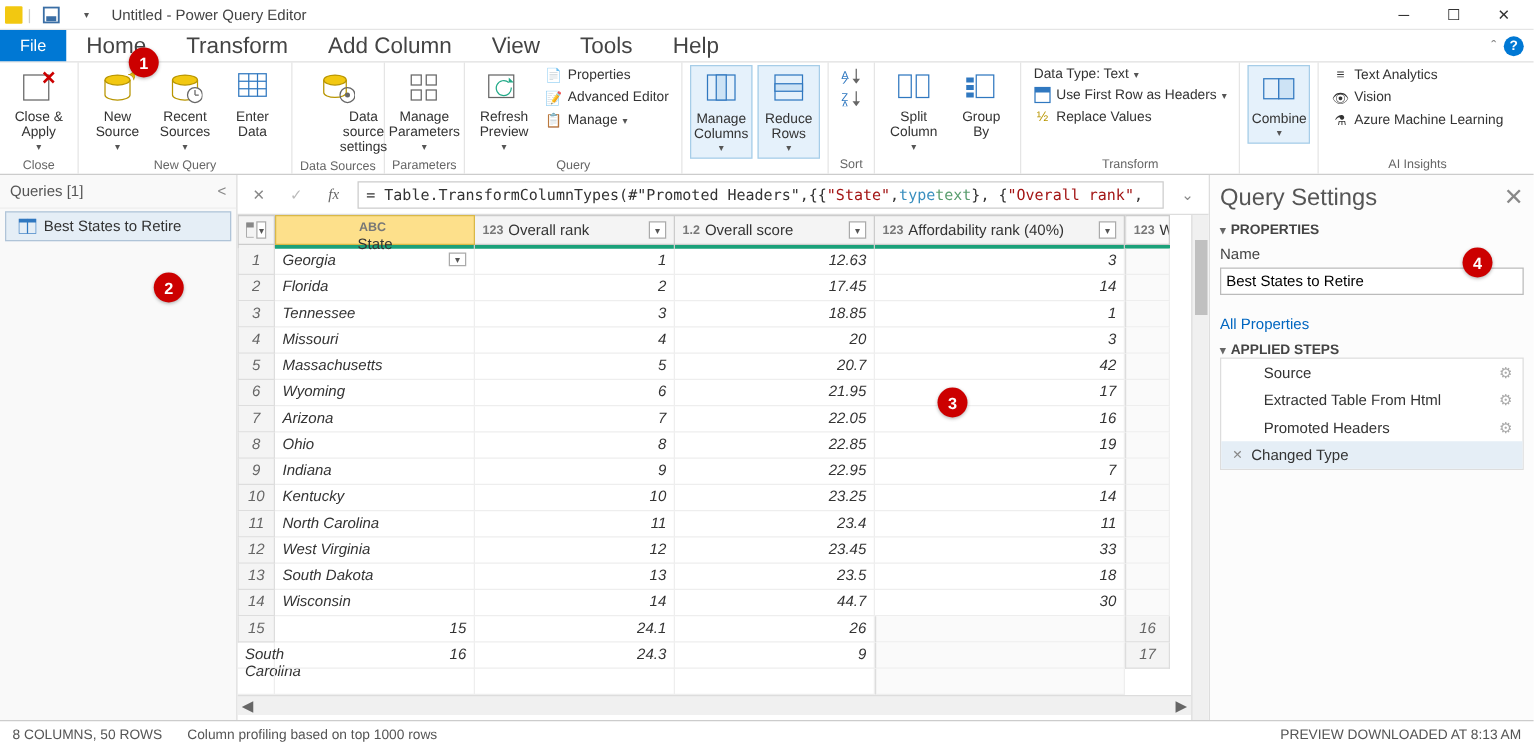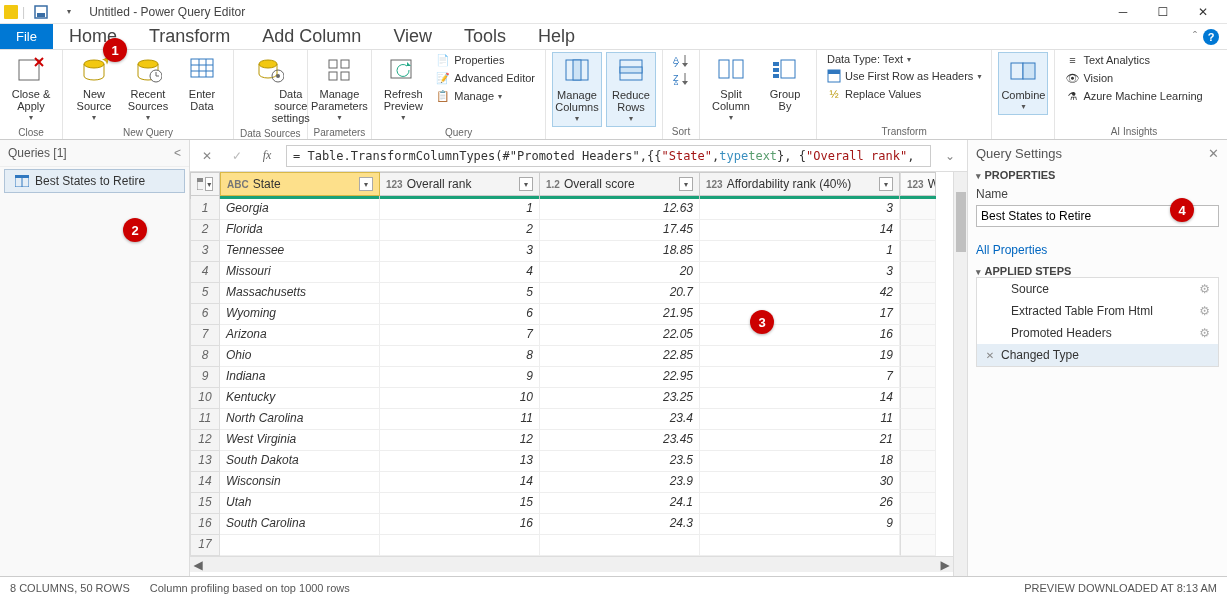--- a/index.html
+++ b/index.html
@@ -48,33 +48,33 @@
 .formula-input { flex: 1; border: 1px solid #ccc; height: 22px; padding: 0 6px; font-family: Consolas, monospace; font-size: 12px; white-space: nowrap; overflow: hidden; display: flex; align-items: center; }
 .formula-input .kw-text { color: #5a9e6f; }
 .formula-input .kw-str { color: #a31515; }
 
 .grid-wrap { flex: 1; overflow: hidden; position: relative; }
 .grid { display: grid; grid-template-columns: 30px 160px 160px 160px 200px 36px; font-size: 12px; }
 .hdr-cell { background: #f4f4f4; border: 1px solid #ccc; border-left: none; padding: 4px 6px; display: flex; align-items: center; position: relative; height: 24px; }
 .hdr-cell.first-hdr { border-left: 1px solid #ccc; }
 .hdr-cell .type-icon { color: #777; font-size: 10px; margin-right: 4px; font-weight: bold; }
 .hdr-cell .dropdown { margin-left: auto; width: 14px; height: 14px; border: 1px solid #aaa; display: flex; align-items: center; justify-content: center; font-size: 8px; color: #555; background: #fff; }
-.hdr-cell.selected { background: #fde08b; border: 1px solid #d9b847; }
+.hdr-cell.selected { background: #fde08b; border: 1px solid #d9b847; flex-direction: column; }
 .row-num { background: #f4f4f4; border: 1px solid #ddd; border-top: none; text-align: center; padding: 2px 0; color: #666; font-style: italic; }
 .data-cell { border: 1px solid #eee; border-top: none; border-left: none; padding: 2px 6px; height: 21px; font-style: italic; }
 .data-cell.num { text-align: right; }
 .scroll-v { width: 14px; background: #f0f0f0; border-left: 1px solid #ddd; position: relative; }
 .scroll-thumb { position: absolute; top: 20px; left: 2px; width: 10px; height: 60px; background: #c0c0c0; }
 .scroll-h { height: 16px; background: #f0f0f0; border-top: 1px solid #ddd; display: flex; align-items: center; }
 .scroll-h .arrow { width: 16px; text-align: center; color: #666; }
 .scroll-h .track { flex: 1; height: 10px; position: relative; }
 .last-col { background: #fafafa; border-left: 1px solid #ddd; }
 
 .settings-pane { width: 260px; border-left: 1px solid #ddd; background: #fcfcfc; padding: 6px 8px; display: flex; flex-direction: column; gap: 8px; }
-.settings-pane .pane-title { display: flex; align-items: flex-end; color: #555; font-size: 13px; }
+.settings-pane .pane-title { display: flex; align-items: flex-end; color: #555; font-size: 19px; }
 .settings-pane .pane-title .close { margin-left: auto; color: #888; }
 .sect-head { font-size: 11px; font-weight: bold; color: #444; display: flex; align-items: center; gap: 4px; }
 .sect-head .tri::before { content: "▾"; color: #666; font-size: 9px; }
 .name-input { width: 100%; border: 1px solid #bbb; padding: 3px 4px; margin-top: 4px; font-size: 12px; }
 .all-props { color: #0066c0; font-size: 12px; margin-top: 16px; }
 .steps-box { border: 1px solid #ddd; background: #fff; flex: 0 0 auto; }
 .step-item { display: flex; align-items: center; padding: 4px 8px; font-size: 12px; gap: 6px; }
 .step-item .gear { margin-left: auto; color: #aaa; }
 .step-item.selected { background: #e5eef6; }
 .step-item .x-mark { color: #888; width: 10px; text-align: center; font-size: 10px; }
@@ -540,36 +540,35 @@
               <div class="row-num">11</div>
               <div class="data-cell">North Carolina</div>
               <div class="data-cell num">11</div>
               <div class="data-cell num">23.4</div>
               <div class="data-cell num">11</div>
               <div class="data-cell last-col"></div>
               <div class="row-num">12</div>
               <div class="data-cell">West Virginia</div>
               <div class="data-cell num">12</div>
               <div class="data-cell num">23.45</div>
-              <div class="data-cell num">21</div>
+              <div class="data-cell num">33</div>
               <div class="data-cell last-col"></div>
               <div class="row-num">13</div>
               <div class="data-cell">South Dakota</div>
               <div class="data-cell num">13</div>
               <div class="data-cell num">23.5</div>
               <div class="data-cell num">18</div>
               <div class="data-cell last-col"></div>
               <div class="row-num">14</div>
               <div class="data-cell">Wisconsin</div>
               <div class="data-cell num">14</div>
-              <div class="data-cell num">23.9</div>
+              <div class="data-cell num">44.7</div>
               <div class="data-cell num">30</div>
               <div class="data-cell last-col"></div>
               <div class="row-num">15</div>
-              <div class="data-cell">Utah</div>
               <div class="data-cell num">15</div>
               <div class="data-cell num">24.1</div>
               <div class="data-cell num">26</div>
               <div class="data-cell last-col"></div>
               <div class="row-num">16</div>
               <div class="data-cell">South Carolina</div>
               <div class="data-cell num">16</div>
               <div class="data-cell num">24.3</div>
               <div class="data-cell num">9</div>
               <div class="data-cell last-col"></div>

